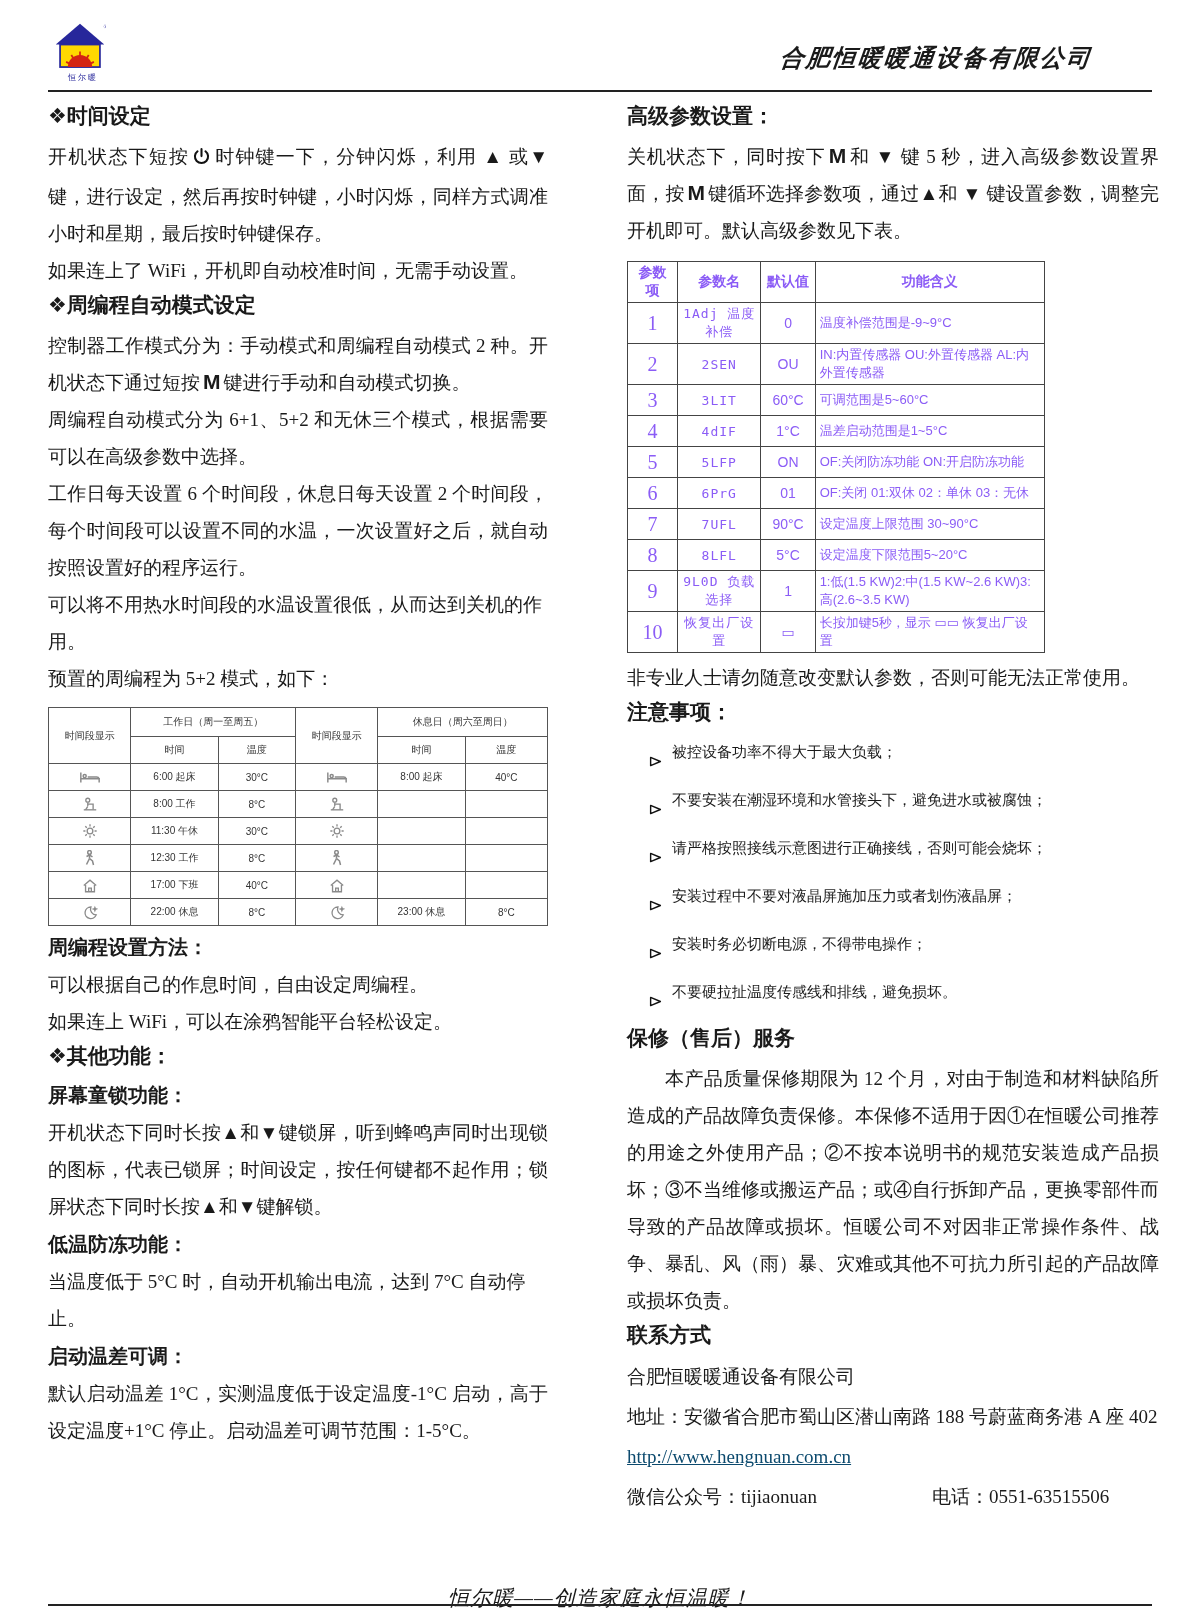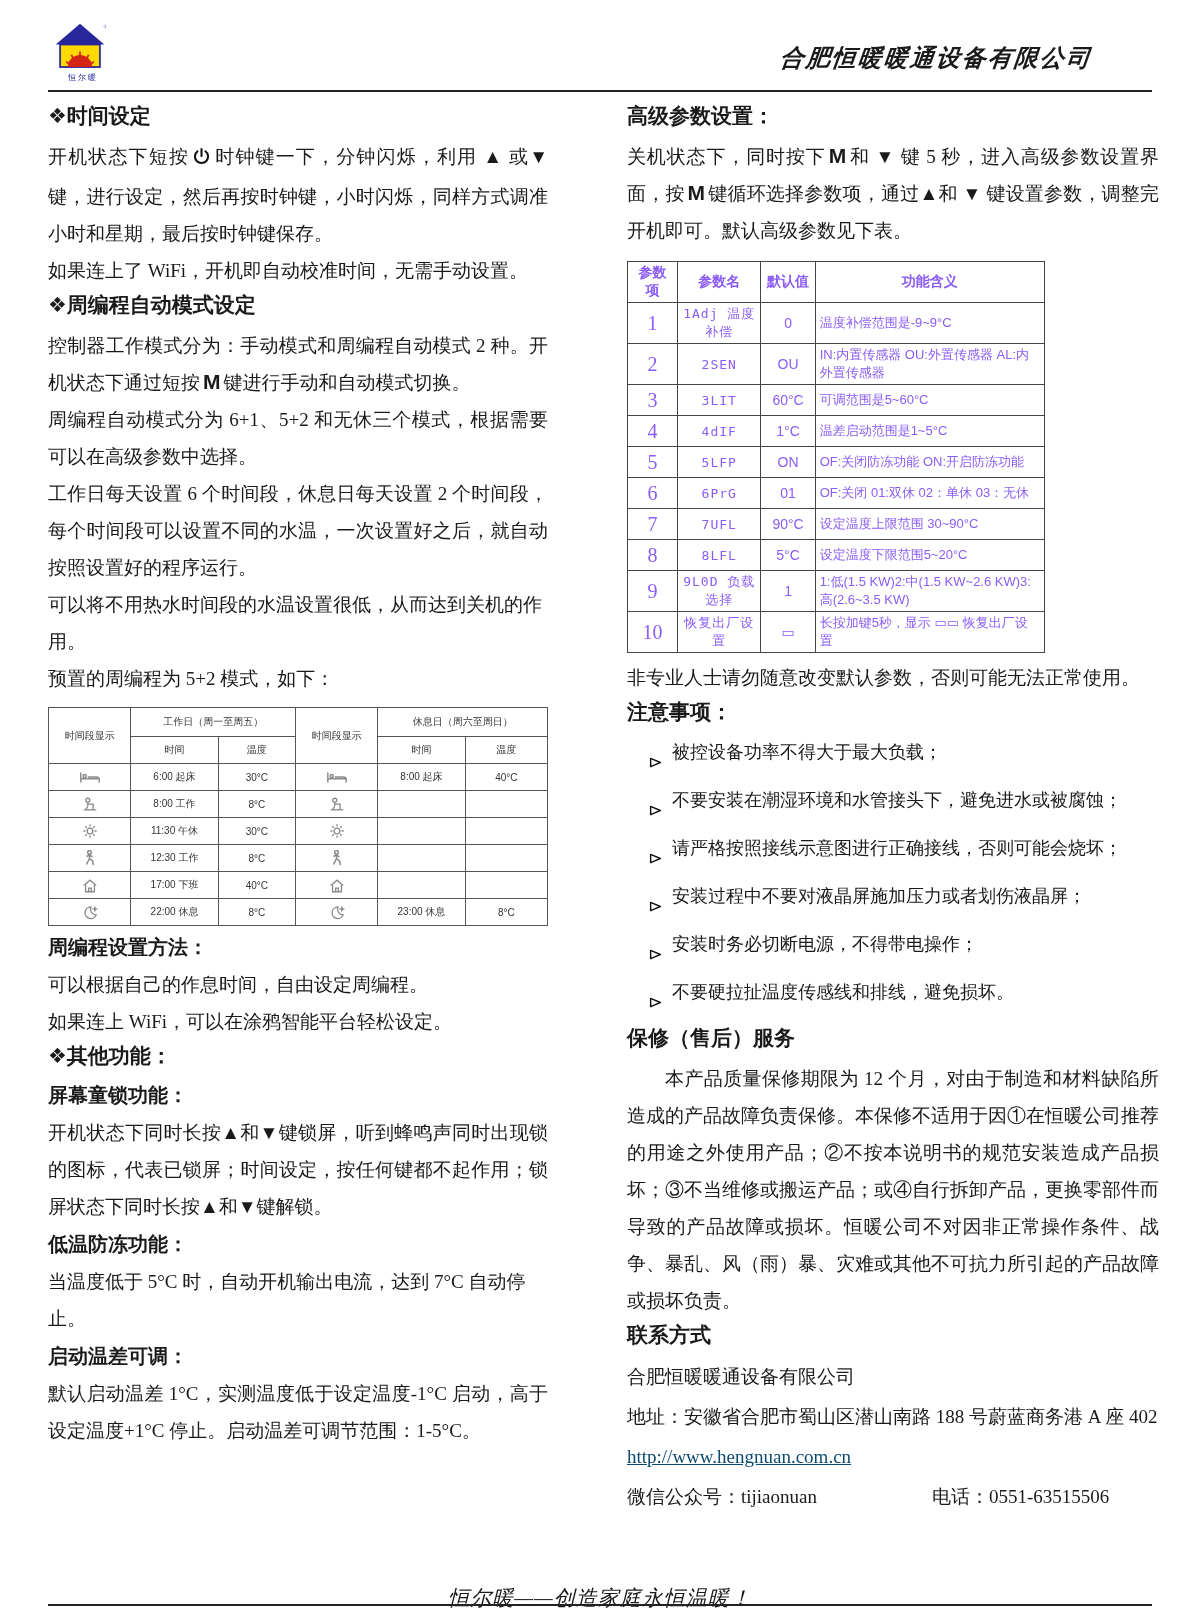--- a/index.html
+++ b/index.html
@@ -40,21 +40,21 @@
   
   table.param{border-collapse:collapse;width:418px;margin:12px 0 6px 0;
     font-family:"Liberation Sans","DejaVu Sans",sans-serif;font-size:13px;color:#8b5cf6;}
   table.param th,table.param td{border:1px solid #444;padding:2px 4px;height:26px;}
   table.param th{font-weight:bold;font-size:14px;text-align:center;}
   table.param td.c-idx{text-align:center;font-family:"Liberation Serif",serif;font-size:20px;}
   table.param td.c-name{text-align:center;font-family:"DejaVu Sans Mono",monospace;letter-spacing:1px;font-size:13px;}
   table.param td.c-def{text-align:center;font-size:14px;}
   table.param td.c-mean{text-align:left;font-size:13px;}
   
-  .note-item{display:flex;align-items:flex-start;font-size:18px;line-height:37px;margin-left:22px;}
+  .note-item{display:flex;align-items:flex-start;font-size:15px;line-height:37px;margin-left:22px;}
   .note-item .arrow{flex:0 0 auto;margin:11px 10px 0 0;}
   
   .indent2{text-indent:2em;}
   a.weblink{color:#0c4a6e;font-size:19px;line-height:40px;}
   .contact-line{font-size:19px;line-height:40px;margin:0;}
   .contact-row{display:flex;font-size:19px;line-height:40px;text-align:right;}
   .contact-row .ph{margin-left:115px;}
   
   .footer-slogan{position:absolute;left:0;top:1540px;width:100%;text-align:center;
     font-size:21px;font-style:italic;letter-spacing:1px;margin-top:44px;}

